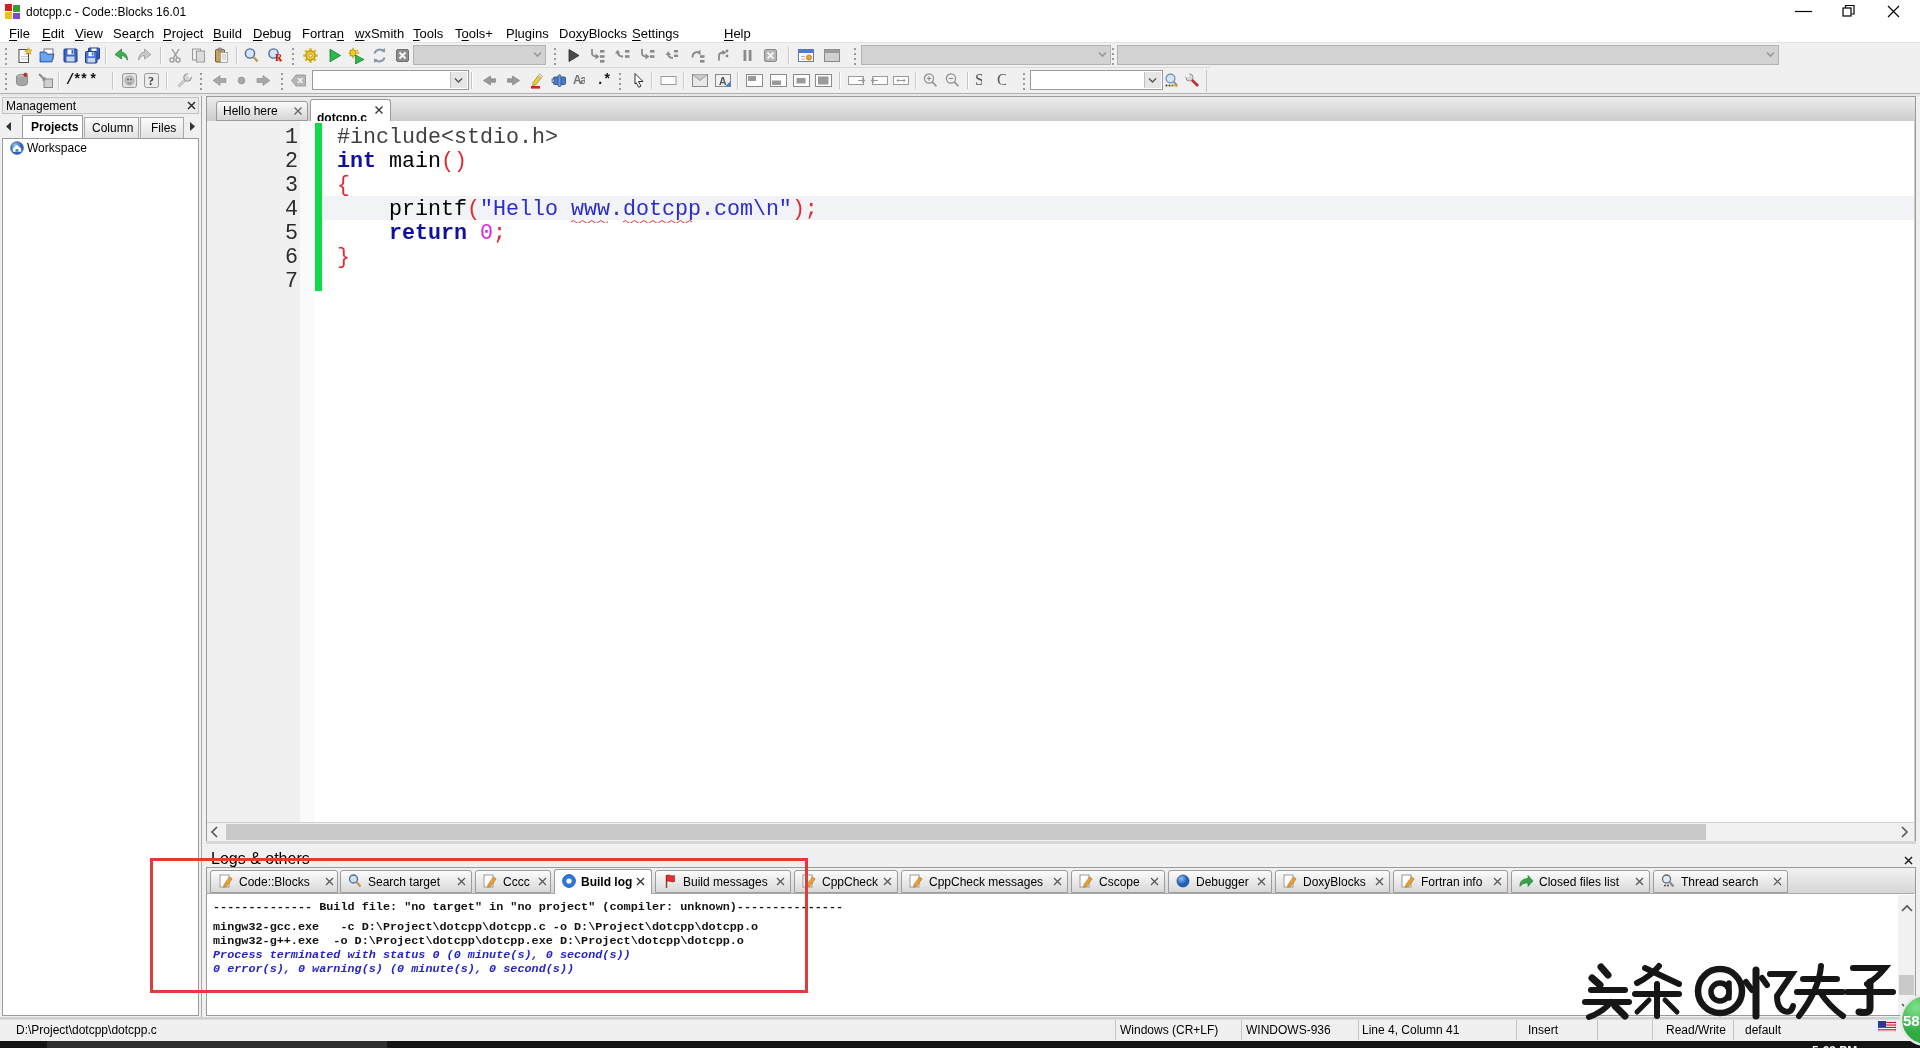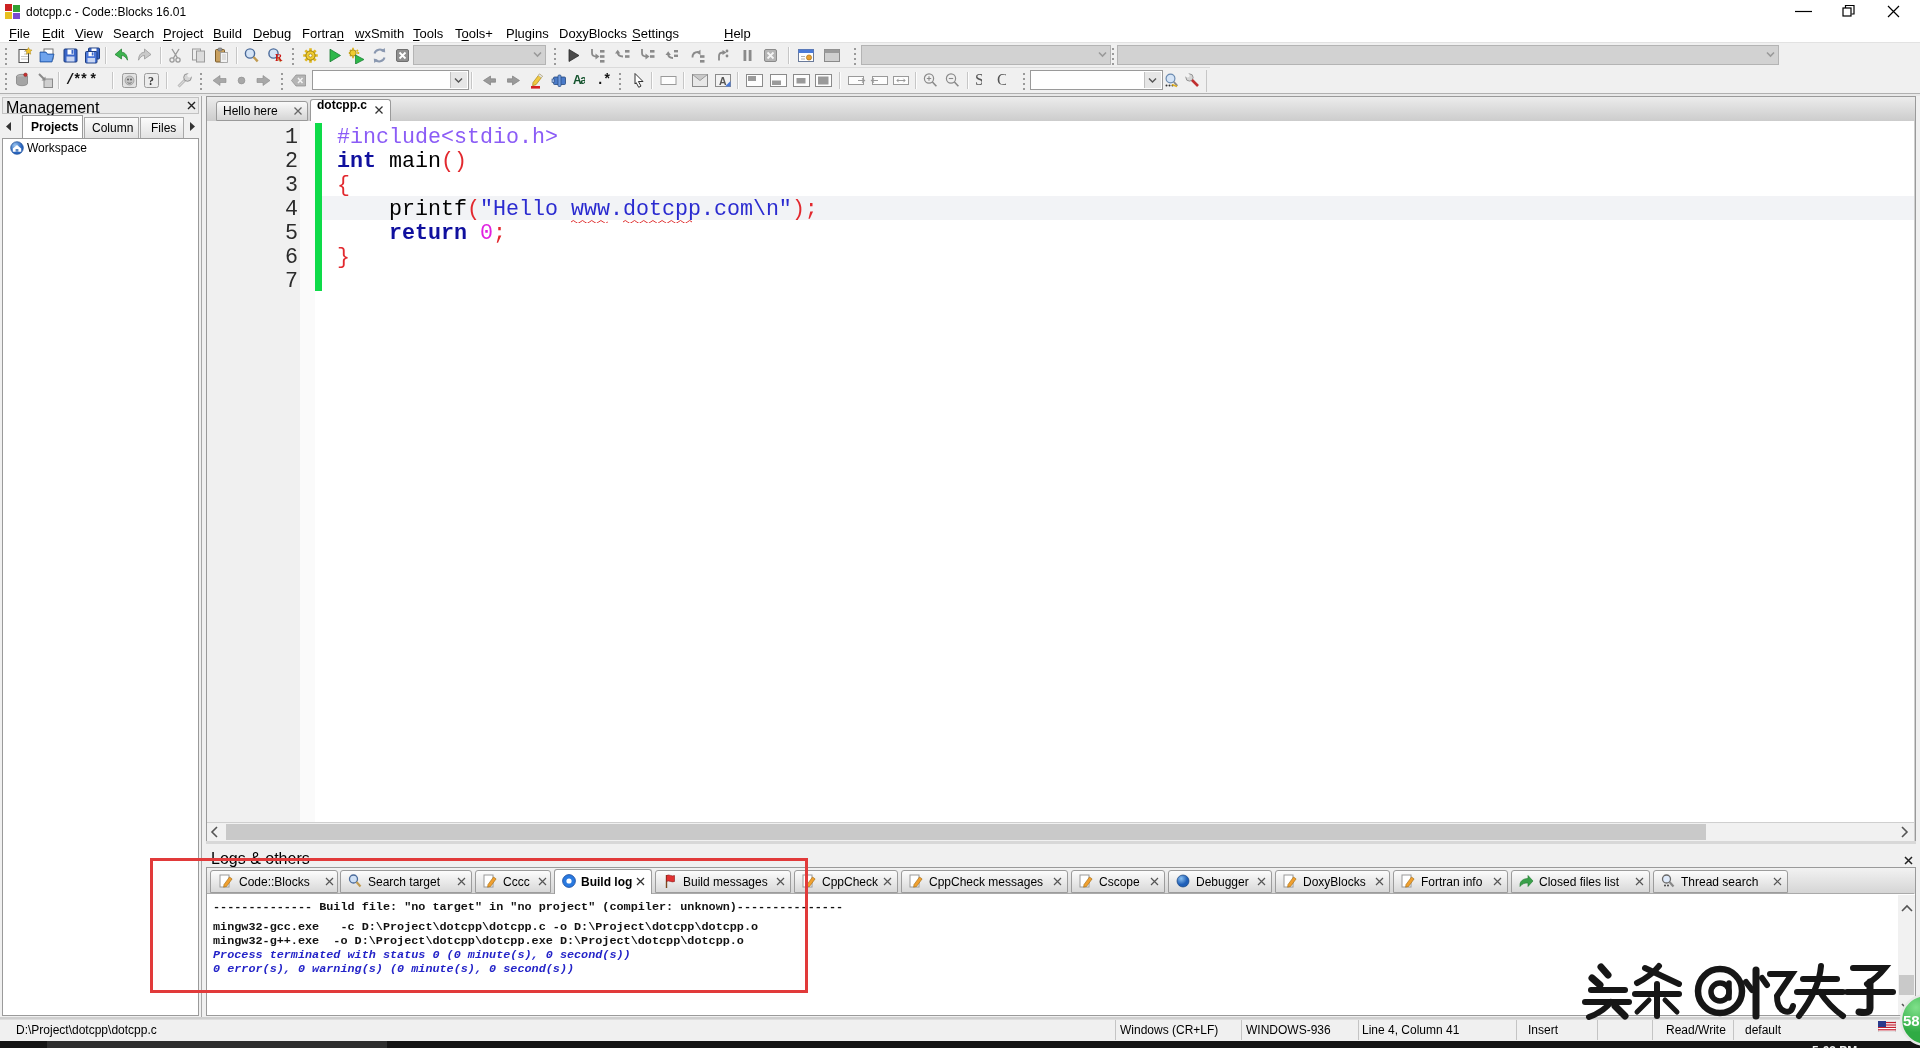--- a/index.html
+++ b/index.html
@@ -331,21 +331,21 @@
 <svg class="i2" style="left:528px" viewBox="0 0 17 17">
       <path d="M5 10.5L11.5 2l3 2.2-6.5 8.5-3.4 1z" fill="#f0c840" stroke="#a8861a" stroke-width="0.7"></path>
       <path d="M11.5 2l3 2.2-1.2 1.6-3-2.2z" fill="#e8e8e8" stroke="#a8a8a8" stroke-width="0.5"></path>
       <rect x="3" y="14" width="9" height="2.6" fill="#d42222"></rect>
     </svg>
 <svg class="i2" style="left:551px" viewBox="0 0 17 17">
       <rect x="2.5" y="5" width="12" height="7.5" rx="1" fill="#4a7ac8" stroke="#24487e" stroke-width="0.8"></rect>
       <rect x="7" y="3" width="3" height="11.5" rx="1" fill="#6f9ade" stroke="#24487e" stroke-width="0.7"></rect>
       <rect x="1" y="7" width="2.5" height="3.5" fill="#9ab4e0" stroke="#24487e" stroke-width="0.6"></rect>
     </svg>
-<div class="t2" style="left:573px;color:#14532d;font-family:'Liberation Sans',sans-serif;font-size:12px">Aa</div>
+<div class="t2" style="left:573px;color:#737373;font-family:'Liberation Sans',sans-serif;font-size:12px">Aa</div>
 <div class="t2" style="left:596px">.*</div>
 <svg class="grip" style="left:618px;top:72px" viewBox="0 0 4 18">
       <g fill="#9a9a9a">
         <rect x="1" y="1" width="2" height="2"></rect>
         <rect x="1" y="6" width="2" height="2"></rect>
         <rect x="1" y="11" width="2" height="2"></rect>
         <rect x="1" y="16" width="2" height="2"></rect>
       </g>
     </svg>
 <svg class="i2" style="left:630px" viewBox="0 0 17 17">
@@ -459,21 +459,21 @@
 <div class="cb2" style="left:1030px;top:70px;width:131px">
  <div class="a" style="right:1px;top:1px;width:16px;height:16px;background:#e6e6e6;border-left:1px solid #c0c0c0">
  <svg style="position:absolute;left:3px;top:5px" width="9" height="7" viewBox="0 0 9 7">
         <path d="M1 1.5l3.5 3.5L8 1.5" stroke="#555" stroke-width="1.4" fill="none"></path>
       </svg>
     </div>
   </div>
 
 <div class="a" style="left:0;top:96px;width:201px;height:921px;background:#f0f0f0;border-right:1px solid #a8a8a8"></div>
 <div class="a" style="left:2px;top:97px;width:197px;height:17px;background:#ebebeb;border:1px solid #c2c2c2;box-sizing:border-box"></div>
-<div class="a" style="left:6px;top:99px;font-size:16px">Management</div>
+<div class="a" style="left:6px;top:99px;font-size:12px">Management</div>
 <svg class="a" style="left:186px;top:100px" width="11" height="11" viewBox="0 0 11 11">
     <path d="M2 2l7 7M9 2l-7 7" stroke="#222" stroke-width="1.4"></path>
   </svg>
 
 <svg class="a" style="left:4px;top:121px" width="10" height="11" viewBox="0 0 10 11">
     <path d="M7 1L2 5.5L7 10z" fill="#333"></path>
   </svg>
 <svg class="a" style="left:187px;top:121px" width="10" height="11" viewBox="0 0 10 11">
     <path d="M3 1l5 4.5L3 10z" fill="#333"></path>
   </svg>
@@ -501,38 +501,38 @@
 <div class="a" style="left:206px;top:96px;width:1710px;height:748px;background:#cfcfcf;border:1px solid #9a9a9a;box-sizing:border-box"></div>
 <div class="a" style="left:207px;top:97px;width:1708px;height:24px;background:linear-gradient(#ececec,#cccccc)"></div>
 
 <div class="a" style="left:216px;top:101px;width:92px;height:20px;background:linear-gradient(#fafafa,#d5d5d5);border:1px solid #9a9a9a;border-radius:3px 3px 0 0;box-sizing:border-box"></div>
 <div class="a" style="left:223px;top:104px;font-size:12px">Hello here</div>
 <svg class="a" style="left:293px;top:106px" width="10" height="10" viewBox="0 0 10 10">
     <path d="M1.5 1.5l7 7M8.5 1.5l-7 7" stroke="#666" stroke-width="1.3"></path>
   </svg>
 
 <div class="a" style="left:310px;top:99px;width:81px;height:22px;background:#fff;border:1px solid #9a9a9a;border-bottom:none;border-radius:3px 3px 0 0;box-sizing:border-box"></div>
-<div class="a" style="left:317px;top:98px;font-size:12px;font-weight:bold">dotcpp.c</div>
+<div class="a" style="left:317px;top:111px;font-size:12px;font-weight:bold">dotcpp.c</div>
 <svg class="a" style="left:374px;top:105px" width="10" height="10" viewBox="0 0 10 10">
     <path d="M1.5 1.5l7 7M8.5 1.5l-7 7" stroke="#333" stroke-width="1.3"></path>
   </svg>
 
 <div class="a" style="left:207px;top:121px;width:1707px;height:701px;background:#ffffff"></div>
 <div class="a" style="left:207px;top:121px;width:93px;height:701px;background:#f0f0f0"></div>
 <div class="a" style="left:300px;top:121px;width:15px;height:701px;background:#fafafa"></div>
 
 <div class="a" style="left:322px;top:196px;width:1592px;height:24px;background:#f2f3f6"></div>
 
 <div class="a" style="left:315px;top:123px;width:7px;height:168px;background:#0edb49"></div>
 <div id="code" style="position:absolute;left:0;top:0">
 <style>
 .ln{position:absolute;width:91px;text-align:right;font:21.66px/24px "Liberation Mono",monospace;color:#2b2b2b;left:207px}
 .cl{position:absolute;left:337px;font:21.66px/24px "Liberation Mono",monospace;white-space:pre}
 .kw{color:#10109e;font-weight:bold}
-.pp{color:#8b5cf6}
+.pp{color:#404040}
 .rd{color:#e2282e}
 .st{color:#2b2bd0}
 .nm{color:#e020e0}
 </style>
 <div class="ln" style="top:126px">1</div>
 <div class="ln" style="top:150px">2</div>
 <div class="ln" style="top:174px">3</div>
 <div class="ln" style="top:198px">4</div>
 <div class="ln" style="top:222px">5</div>
 <div class="ln" style="top:246px">6</div>

